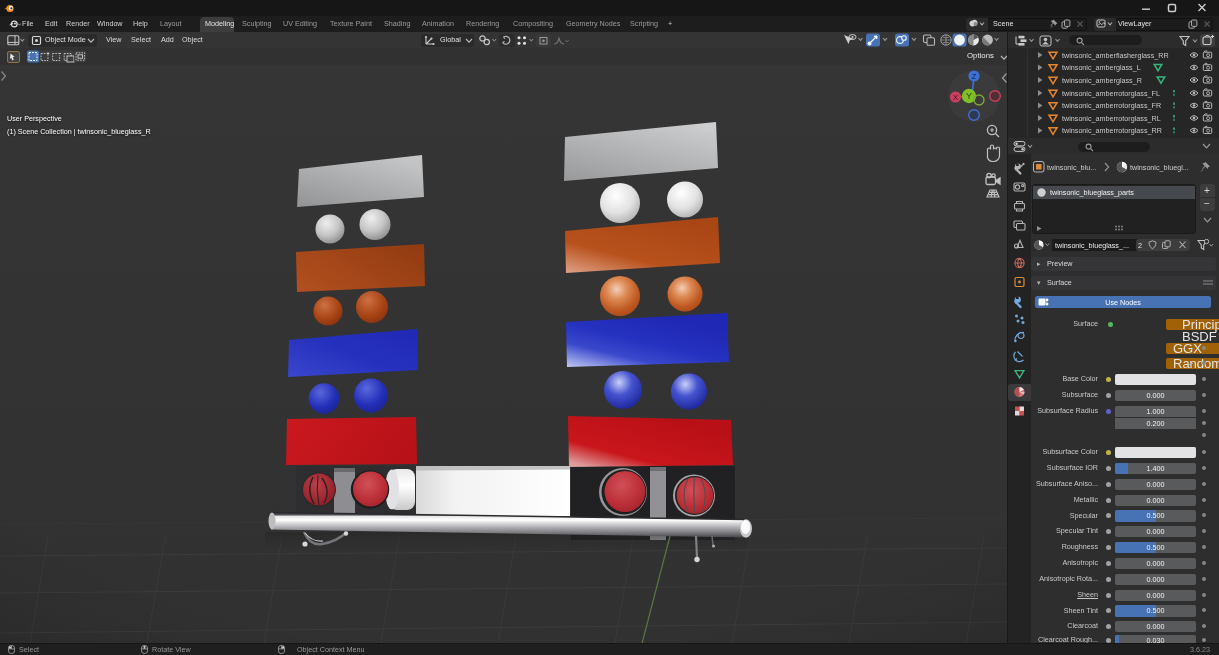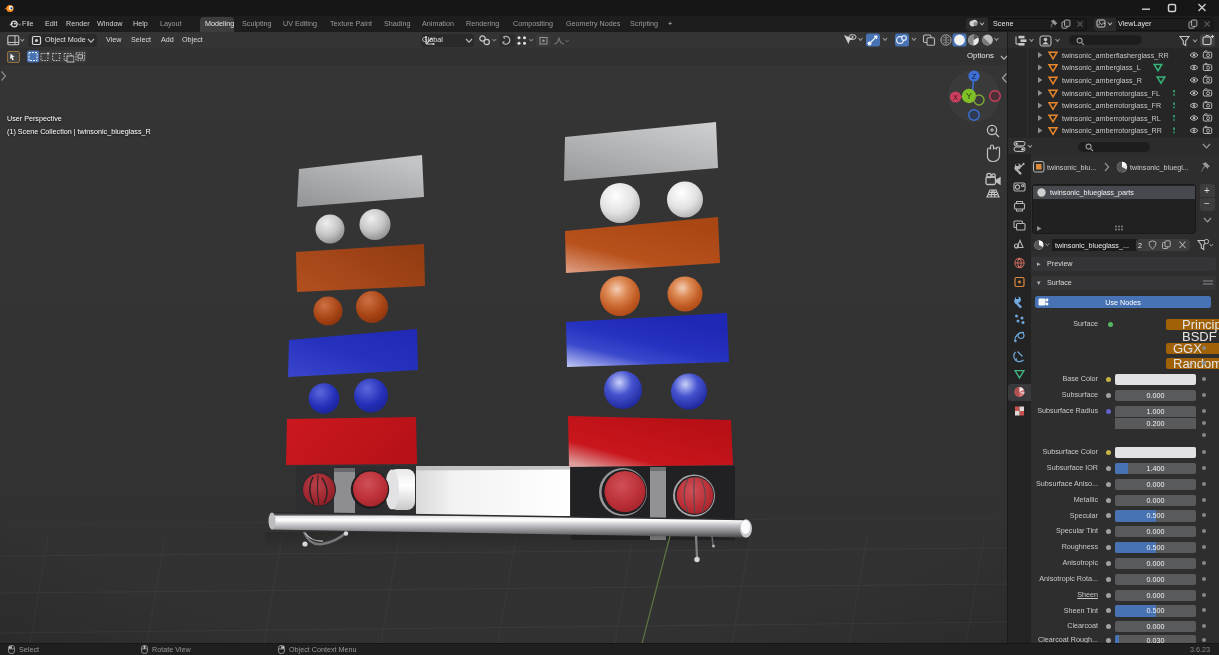--- a/index.html
+++ b/index.html
@@ -128,21 +128,21 @@
       <span style="position:absolute;left:182px;">Object</span>
     </div>
 
     <div class="abs" style="left:421px;top:33.5px;width:53px;height:13px;background:#2a2a2b;border-radius:3px;"></div>
     <svg class="abs" style="left:424px;top:35px;" width="12" height="11" viewBox="0 0 12 11">
       <path d="M2 9 L2 2 M2 9 L9.5 9 M2 9 L7.5 3.5" stroke="#c9c9c9" stroke-width="1.1" fill="none"></path>
       <circle cx="2" cy="2" r="1.1" fill="#c9c9c9"></circle>
         <circle cx="9.5" cy="9" r="1.1" fill="#c9c9c9"></circle>
         <circle cx="7.5" cy="3.5" r="1.1" fill="#c9c9c9"></circle>
     </svg>
-    <div class="abs t10" style="left:422px;top:35px;color:#e0e0e0;">Global</div>
+    <div class="abs t10" style="left:440px;top:35px;color:#e0e0e0;">Global</div>
     <svg class="abs" style="left:465px;top:38px;" width="8" height="6" viewBox="0 0 8 6">
         <path d="M1 1 l3 3.2 L7 1" stroke="#bbb" stroke-width="1.1" fill="none"></path>
       </svg>
     <svg class="abs" style="left:478px;top:33px;" width="92" height="15" viewBox="0 0 92 15">
       <circle cx="4.5" cy="5.5" r="2.7" fill="none" stroke="#c9c9c9" stroke-width="1.2"></circle>
       <circle cx="8.7" cy="9" r="2.7" fill="none" stroke="#c9c9c9" stroke-width="1.2"></circle>
       <path d="M14.5 6 l1.8 2.2 l1.8 -2.2" stroke="#999" stroke-width="1" fill="none"></path>
       <rect x="21" y="1" width="16" height="13" rx="2.5" fill="#2c2c2d"></rect>
       <path d="M25.5 4 a4 4 0 1 1 -1 5.5 M25.5 4 l1.5 1.6 M24.5 9.5 l2 -1" stroke="#b9b9b9" stroke-width="1.2" fill="none"></path>
       <g fill="#e4e4e4">
@@ -911,17 +911,17 @@
           <rect x="2.6" y="1" width="1.8" height="2.6" fill="#c8c8c8" stroke="none"></rect>
       </g>
       <g fill="none" stroke="#9a9a9a" stroke-width="0.9" transform="translate(270,0)">
         <rect x="0.5" y="0.5" width="6" height="8" rx="2.6"></rect>
           <path d="M3.5 0.5 v3.4 M0.5 3.9 h6"></path>
           <path d="M6.1 1 a2.6 2.6 0 0 0 -2.6 2.6 h2.6 Z" fill="#c8c8c8" stroke="none"></path>
       </g>
     </svg>
     <div class="abs" style="left:19px;top:645px;font-size:7.2px;color:#989898;">Select</div>
     <div class="abs" style="left:152px;top:645px;font-size:7.2px;color:#989898;">Rotate View</div>
-    <div class="abs" style="left:289px;top:645px;font-size:7.2px;color:#989898;">Object Context Menu</div>
+    <div class="abs" style="left:297px;top:645px;font-size:7.2px;color:#989898;">Object Context Menu</div>
     <div class="abs" style="left:1190px;top:645px;font-size:7.2px;color:#8a8a8a;">3.6.23</div>
   </div>
 
 </div>
 
 </body></html>

